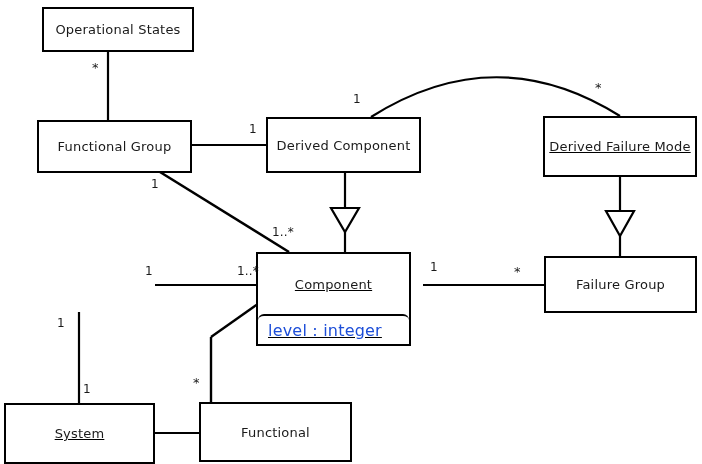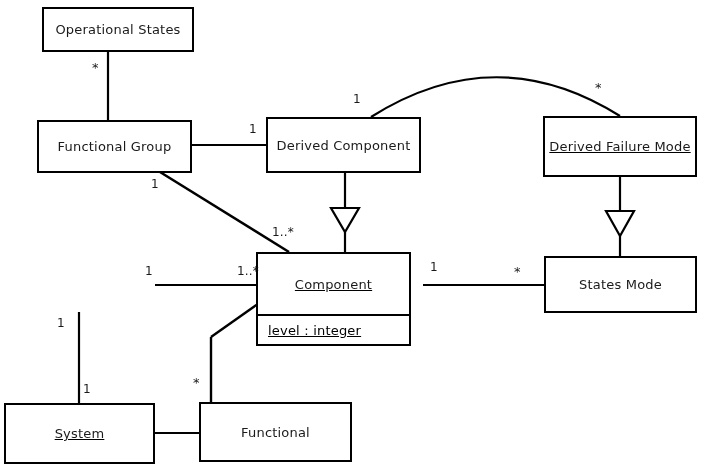--- a/index.html
+++ b/index.html
@@ -41,25 +41,26 @@
     color: #1a1a1a;
     font-size: 13px;
     letter-spacing: 0.2px;
     padding: 0 4px;
   }
   .uml-attr-compartment {
     border-top: 2px solid #000000;
     display: flex;
     align-items: center;
     justify-content: flex-start;
-    color: #000000;
-    font-size: 13px;
+    color: #1d4ed8;
+    font-size: 16px;
     padding: 0 10px;
     height: 28px;
     letter-spacing: 0.2px;
+    border-radius: 6px;
   }
   .mult-label {
     position: absolute;
     font-size: 12px;
     color: #1a1a1a;
     white-space: nowrap;
     z-index: 4;
     letter-spacing: 0.2px;
   }
   .mult-label.star {
@@ -117,21 +118,21 @@
     <div class="uml-name-compartment">Derived Failure Mode</div>
   </div>
 
 
   <div class="uml-class" style="left:256px; top:252px; width:155px; height:94px;text-decoration:underline;">
     <div class="uml-name-compartment">Component</div>
     <div class="uml-attr-compartment">level : integer</div>
   </div>
 
   <div class="uml-class" style="left:544px; top:256px; width:153px; height:57px;">
-    <div class="uml-name-compartment">States Mode</div>
+    <div class="uml-name-compartment">Failure Group</div>
   </div>
 
   <div class="uml-class" style="left:4px; top:403px; width:151px; height:61px;text-decoration:underline;">
     <div class="uml-name-compartment">System</div>
   </div>
 
   <div class="uml-class" style="left:199px; top:402px; width:153px; height:60px;">
     <div class="uml-name-compartment">Functional</div>
   </div>
 

